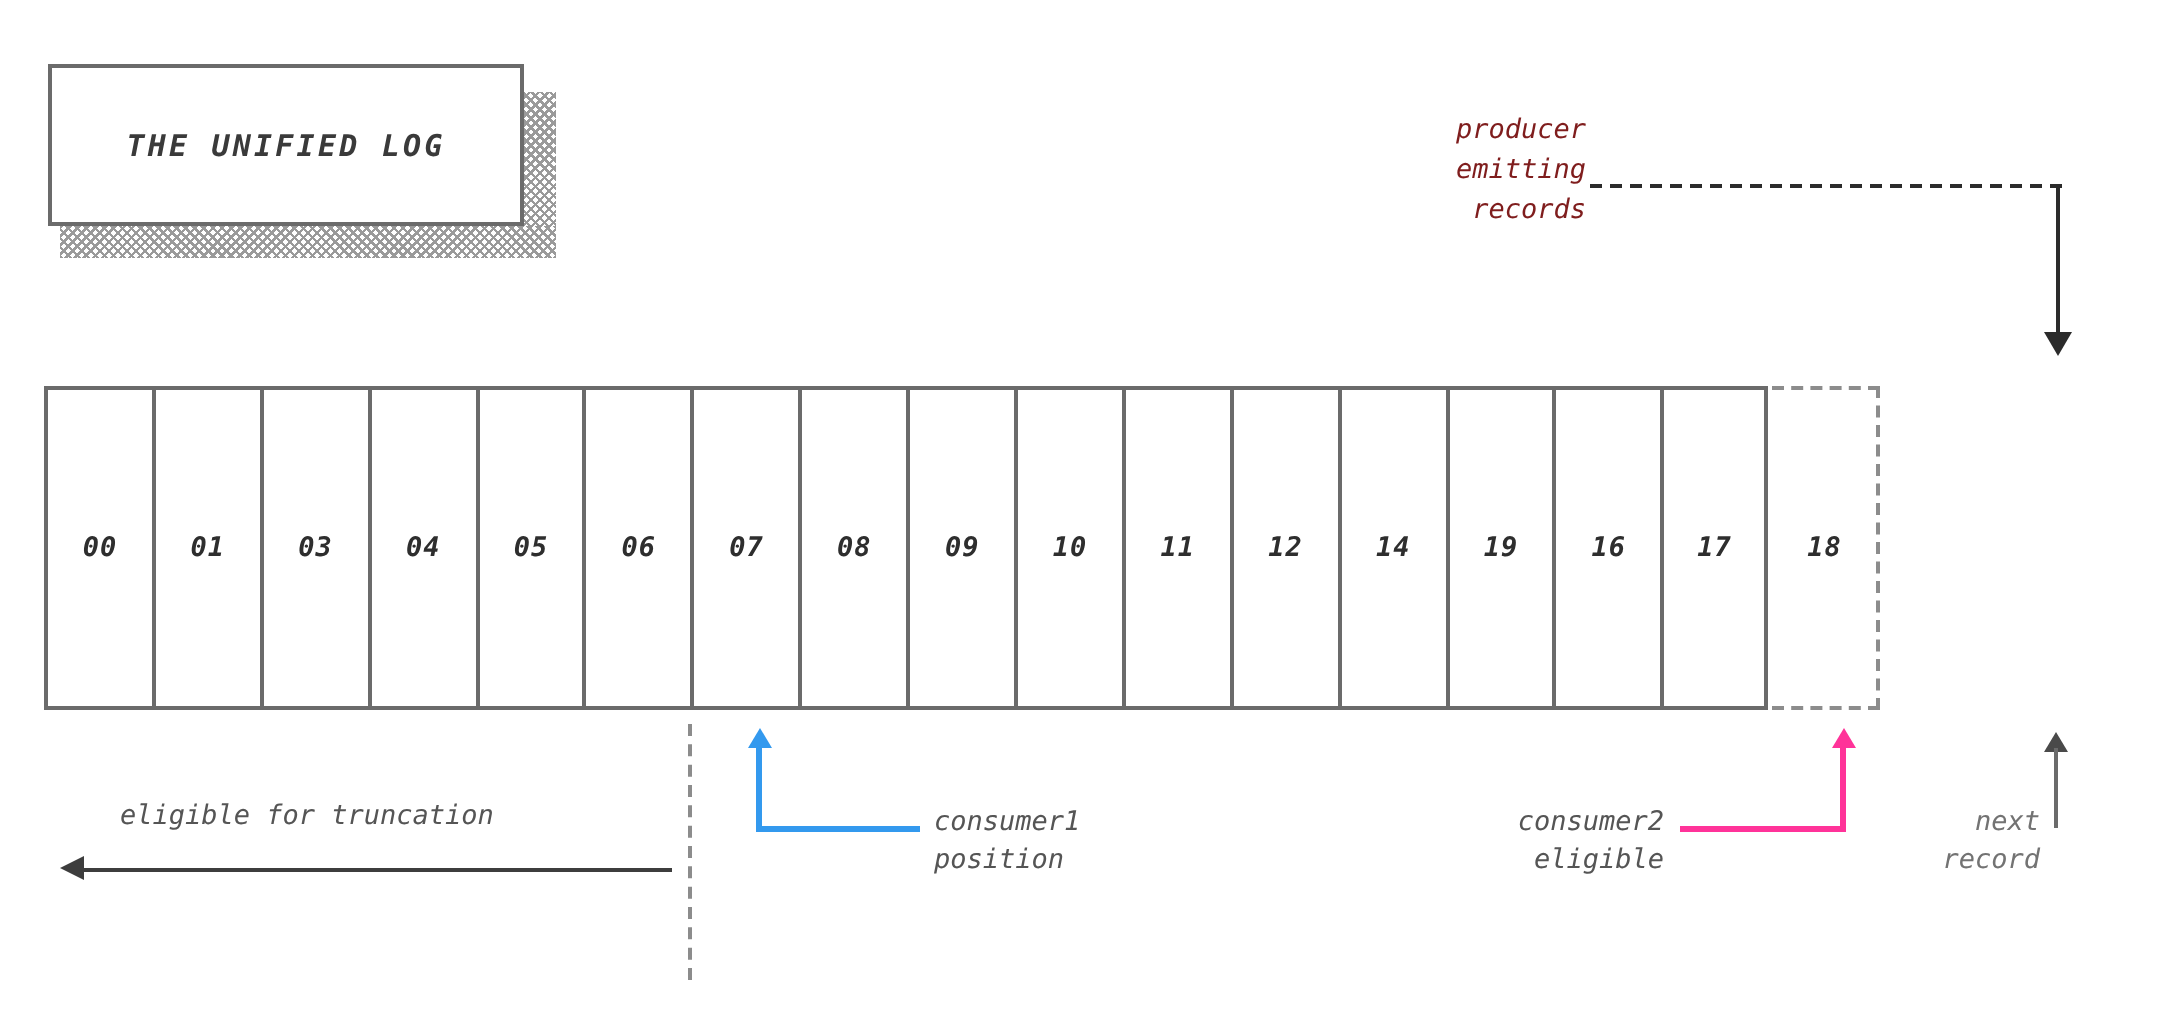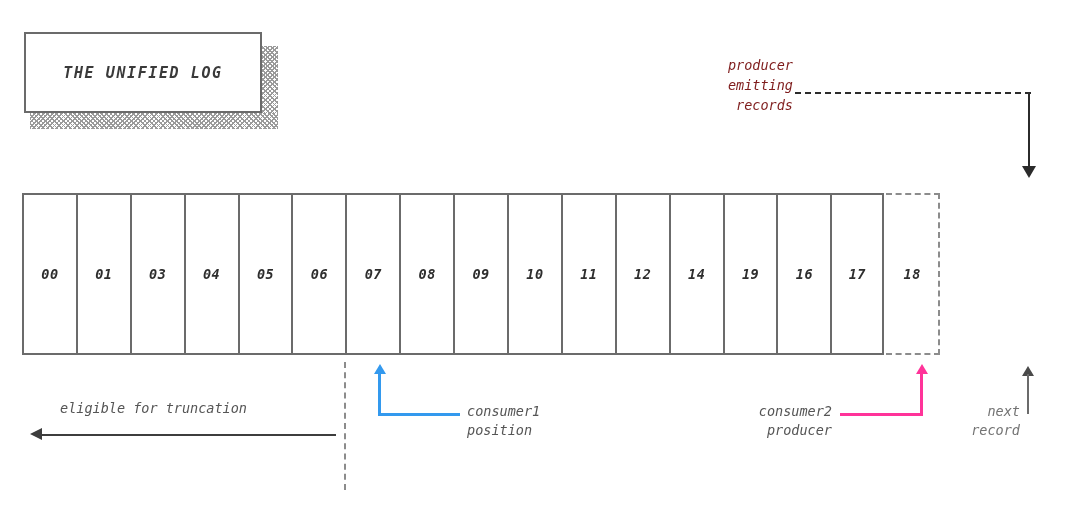--- a/index.html
+++ b/index.html
@@ -365,20 +365,20 @@
   <div id="c1-arrowhead"></div>
   <div id="c1-vline"></div>
   <div id="c1-hline"></div>
   <div id="c1-label">consumer1
 position</div>
 
   <div id="c2-arrowhead"></div>
   <div id="c2-vline"></div>
   <div id="c2-hline"></div>
   <div id="c2-label">consumer2
-producer</div>
+eligible</div>
 
   <div id="next-arrowhead"></div>
   <div id="next-vline"></div>
   <div id="next-label">next
 record</div>
 
 </div>
 
 </body></html>

